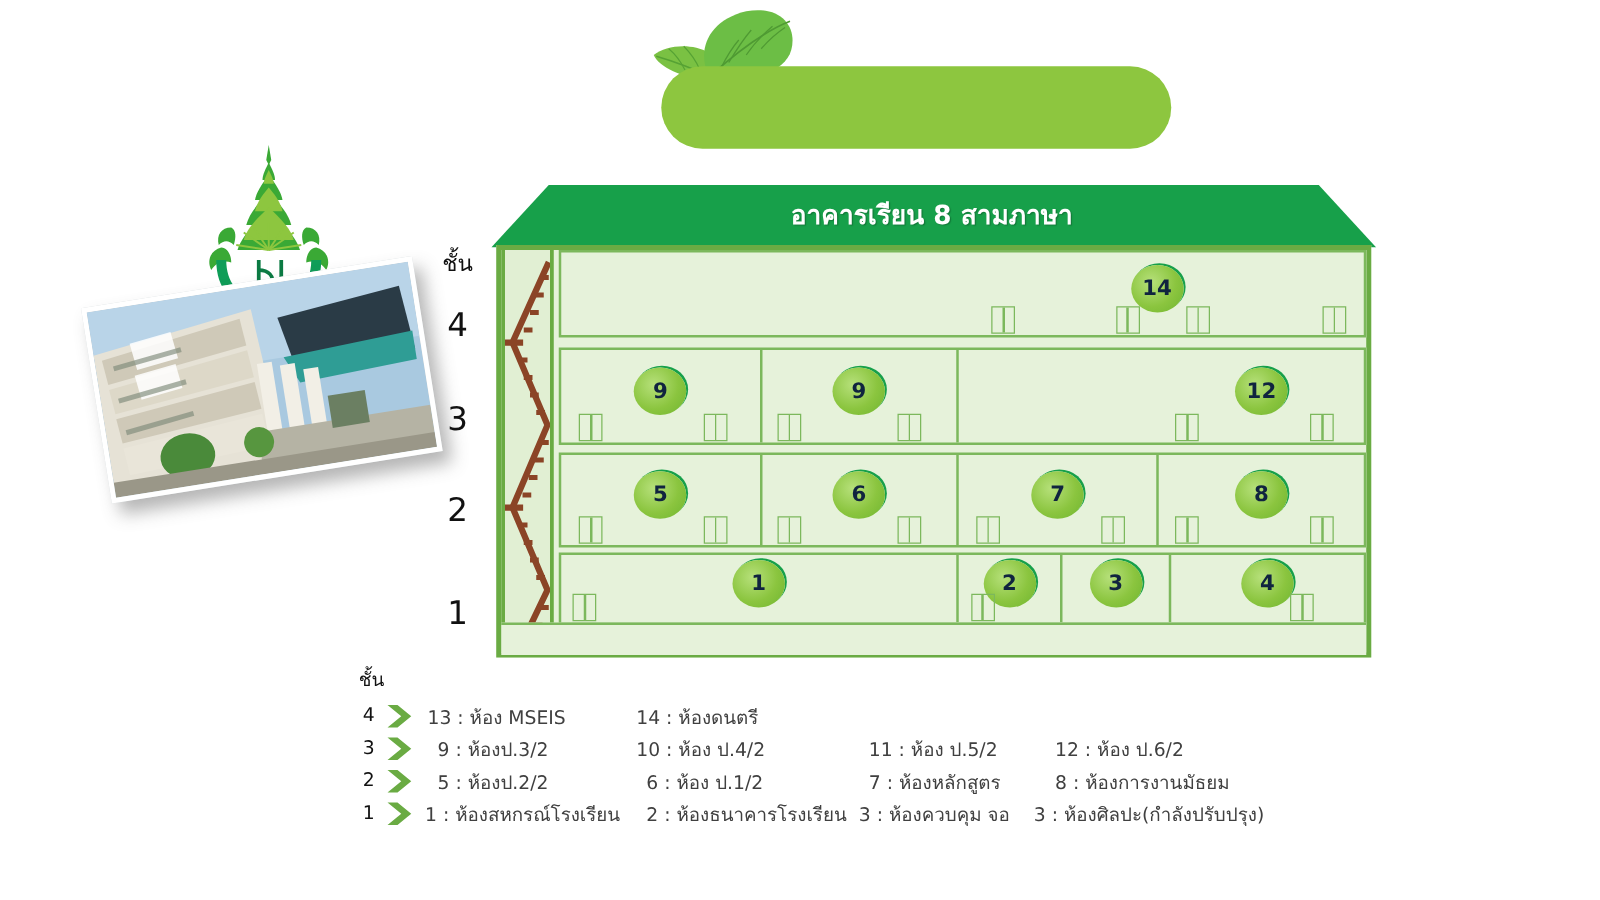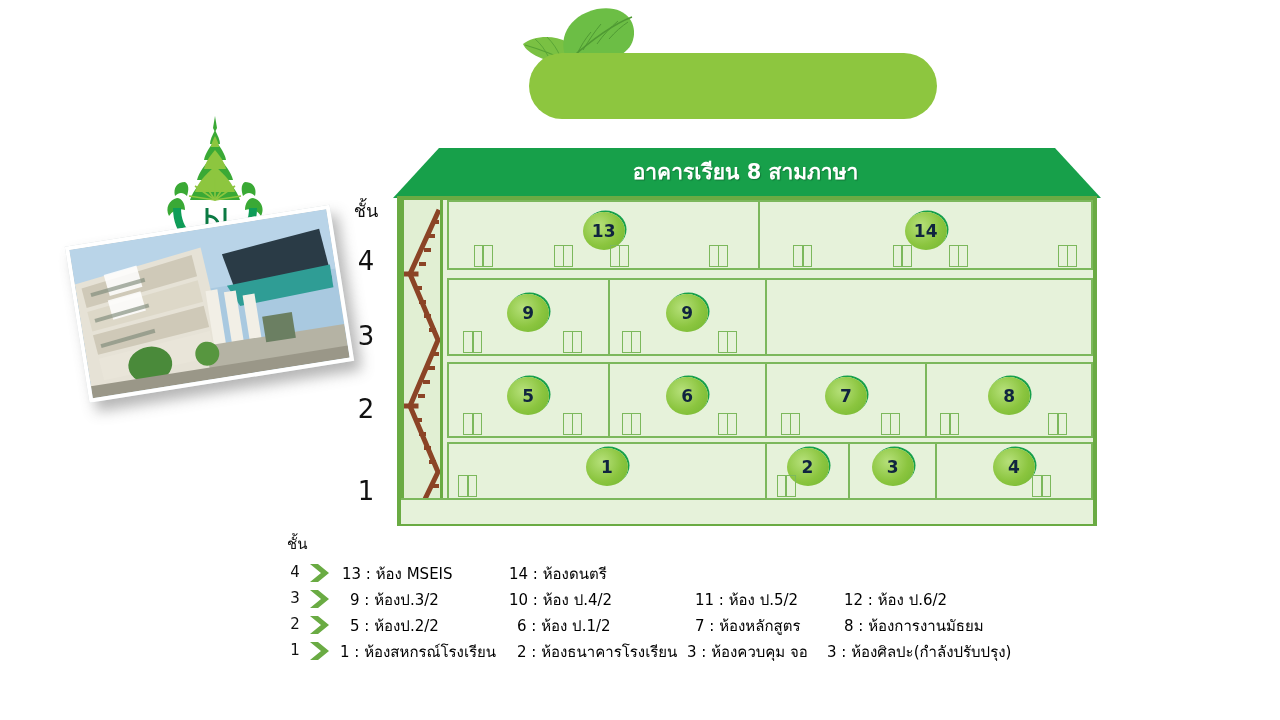--- a/index.html
+++ b/index.html
@@ -109,21 +109,21 @@
     position:absolute;left:0;top:0;font-size:15px;color:#111;
     font-family:"DejaVu Sans","Liberation Sans",sans-serif;
   }
   .legend-row{position:absolute;left:0;height:26px;width:960px;}
   .legend-floor{
     position:absolute;left:0;top:3px;width:16px;text-align:center;
     font-size:15px;color:#111;font-family:"DejaVu Sans","Liberation Sans",sans-serif;
   }
   .chev{position:absolute;left:22px;top:3px;width:22px;height:20px;}
   .legend-entry{
-    position:absolute;top:2px;font-size:15px;color:#000000;white-space:nowrap;
+    position:absolute;top:2px;font-size:15px;color:#404040;white-space:nowrap;
     font-family:"DejaVu Sans","Liberation Sans",sans-serif;
   }
 </style>
 </head>
 <body>
 
 <div id="stage">
 
   <svg id="leaf-decor" viewBox="0 0 150 66">
     <path d="M58 60 C42 58 22 50 18 40 C28 32 48 30 62 38 C70 43 72 52 70 60 Z" fill="#7ac143"></path>
@@ -244,45 +244,43 @@
           <rect x="20" y="246" width="7" height="4"></rect>
             <rect x="25" y="260" width="7" height="4"></rect>
           <rect x="28" y="284" width="7" height="4"></rect>
             <rect x="23" y="298" width="7" height="4"></rect>
           <rect x="18" y="310" width="7" height="4"></rect>
         </g>
       </svg>
     </div>
 
     <div class="floor" id="floor-4" style="top:52px;height:70px;width:646px;">
-        <div class="room" style="left: 0%; width: 48.5%;">
-          <div class="room-badge">13</div>
-          <div class="door" style="left: 8%;"></div>
-          <div class="door" style="left: 34%;"></div>
-          <div class="door" style="left: 52%;"></div>
-          <div class="door" style="left: 84%;"></div>
-        </div>
         <div class="room last" style="left: 48.5%; width: 51.5%; padding-left: 20px;">
           <div class="room-badge">14</div>
           <div class="door" style="left: 10%;"></div>
           <div class="door" style="left: 40%;"></div>
           <div class="door" style="left: 57%;"></div>
           <div class="door" style="left: 90%;"></div>
         </div>
       </div>
     <div class="floor" id="floor-3" style="top:130px;height:78px;width:646px;">
         <div class="room" style="left: 0%; width: 25%;">
           <div class="room-badge">9</div>
           <div class="door" style="left: 9%;"></div>
           <div class="door" style="left: 72%;"></div>
         </div>
         <div class="room" style="left: 25%; width: 24.5%;">
           <div class="room-badge">9</div>
           <div class="door" style="left: 8%;"></div>
           <div class="door" style="left: 70%;"></div>
+        </div>
+        <div class="room last" style="left: 74.5%; width: 25.5%;">
+          <div class="room-badge">12</div>
+          <div class="door" style="left: 8%;"></div>
+          <div class="door" style="left: 74%;"></div>
         </div>
       </div>
     <div class="floor" id="floor-2" style="top:214px;height:76px;width:646px;">
         <div class="room" style="left: 0%; width: 25%;">
           <div class="room-badge">5</div>
           <div class="door" style="left: 9%;"></div>
           <div class="door" style="left: 72%;"></div>
         </div>
         <div class="room" style="left: 25%; width: 24.5%;">
           <div class="room-badge">6</div>

